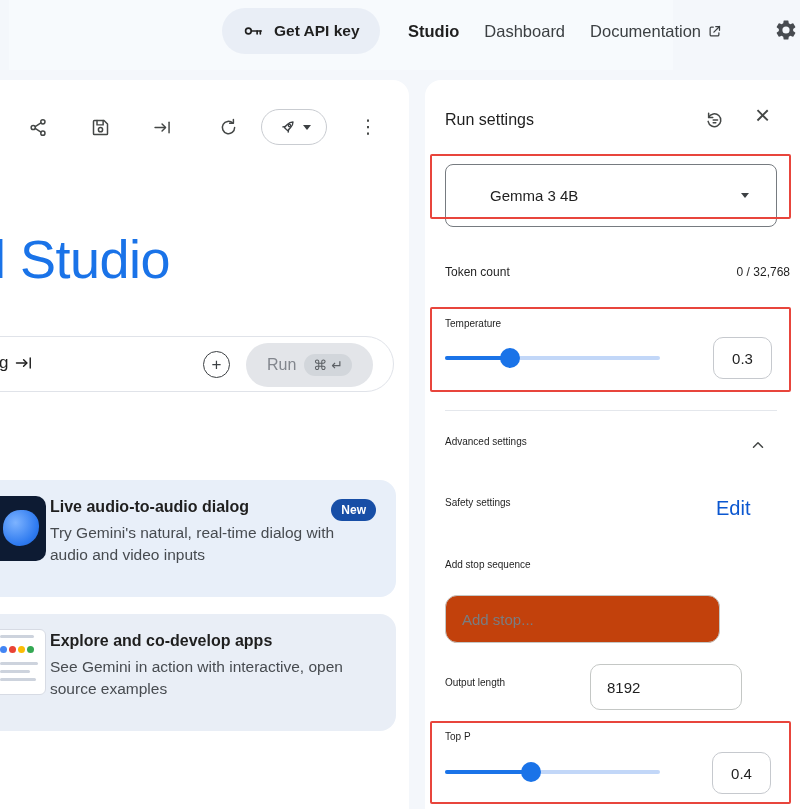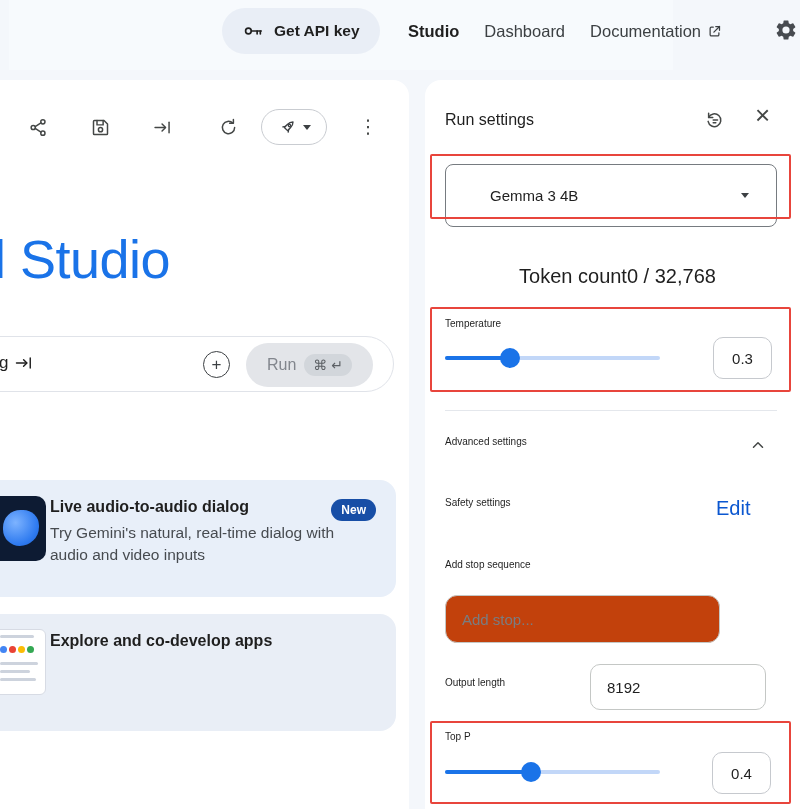--- a/index.html
+++ b/index.html
@@ -52,34 +52,34 @@
 
   
   .right-panel{position:absolute;left:425px;top:80px;width:375px;height:729px;background:#fff;border-radius:16px 0 0 0}
   .rs-title{position:absolute;left:20px;top:31px;font-size:16px;font-weight:500;color:#1f1f1f}
   .rs-reset{position:absolute;left:279px;top:30px;background:none;border:none;cursor:pointer}
   .rs-close{position:absolute;left:330px;top:22px;background:none;border:none;cursor:pointer;font-size:26px;color:#444746;line-height:1}
   .model-select{position:absolute;left:20px;top:84px;width:332px;height:63px;border:1px solid #767b80;border-radius:8px;
     background:#fff;display:flex;align-items:center;cursor:pointer}
   .model-select .val{margin-left:44px;font-size:15px;color:#1f1f1f}
   .model-select .caret-down{position:absolute;right:27px}
-  .token-row{position:absolute;left:20px;top:185px;width:345px;display:flex;justify-content:center;font-size:20px}
+  .token-row{position:absolute;left:20px;top:185px;width:345px;display:flex;justify-content:space-between;font-size:12px}
   .sec-label{font-size:10px;color:#1f1f1f}
   .slider{position:absolute;height:20px;width:215px;cursor:pointer}
   .slider .track{position:absolute;left:0;top:8px;width:100%;height:4px;border-radius:2px;background:#c2d7f8}
   .slider .fill{position:absolute;left:0;top:8px;height:4px;border-radius:2px;background:#1a73e8}
   .slider .thumb{position:absolute;top:0;width:20px;height:20px;border-radius:50%;background:#1a73e8}
   .value-chip{position:absolute;width:59px;height:42px;border:1px solid #c6c9ce;border-radius:10px;background:#fff;
     display:flex;align-items:center;justify-content:center;font-size:15px;color:#1f1f1f}
   .divider{position:absolute;left:20px;top:330px;width:332px;height:1px;background:#e4e7ec}
   .edit-link{color:#0b57d0;font-size:20px;font-weight:500;cursor:pointer}
   .stop-input{position:absolute;left:20px;top:515px;width:275px;height:48px;border:1px solid #c4c7c5;border-radius:12px;
     padding:0 16px;font-family:inherit;font-size:15px;color:#1f1f1f;background:#c2410c}
   .stop-input::placeholder{color:#797d82}
-  .outlen-input{position:absolute;left:165px;top:584px;width:176px;height:46px;border:1px solid #c4c7c5;border-radius:10px;
+  .outlen-input{position:absolute;left:165px;top:584px;width:152px;height:46px;border:1px solid #c4c7c5;border-radius:10px;
     padding:0 16px;font-family:inherit;font-size:15px;color:#1f1f1f;background:#fff}
 
   
   .anno{position:absolute;border:2.5px solid #e8453c;border-radius:2px;pointer-events:none;z-index:9}
   .anno-1{left:430px;top:154px;width:361px;height:65px}
   .anno-2{left:430px;top:307px;width:361px;height:85px}
   .anno-3{left:430px;top:721px;width:361px;height:83px}
 </style>
 </head>
 <body>
@@ -208,20 +208,21 @@
         <span class="mini-dot" style="background:#4285f4"></span>
         <span class="mini-dot" style="background:#ea4335"></span>
         <span class="mini-dot" style="background:#fbbc05"></span>
         <span class="mini-dot" style="background:#34a853"></span>
       </div>
       <div class="mini-line" style="top:32px;width:38px"></div>
       <div class="mini-line" style="top:40px;width:30px"></div>
       <div class="mini-line" style="top:48px;width:36px"></div>
     </div>
     <div class="card-title">Explore and co-develop apps</div>
+    <div class="card-desc">See Gemini in action with interactive, open source examples</div>
   </div>
 </div>
 
 <div class="right-panel">
 
   <div class="rs-title">Run settings</div>
 
   <button class="rs-reset">
     <span class="icon">
       <svg width="21" height="21" viewBox="0 0 24 24" fill="none" stroke="#444746" stroke-width="1.7" stroke-linecap="round" stroke-linejoin="round">

